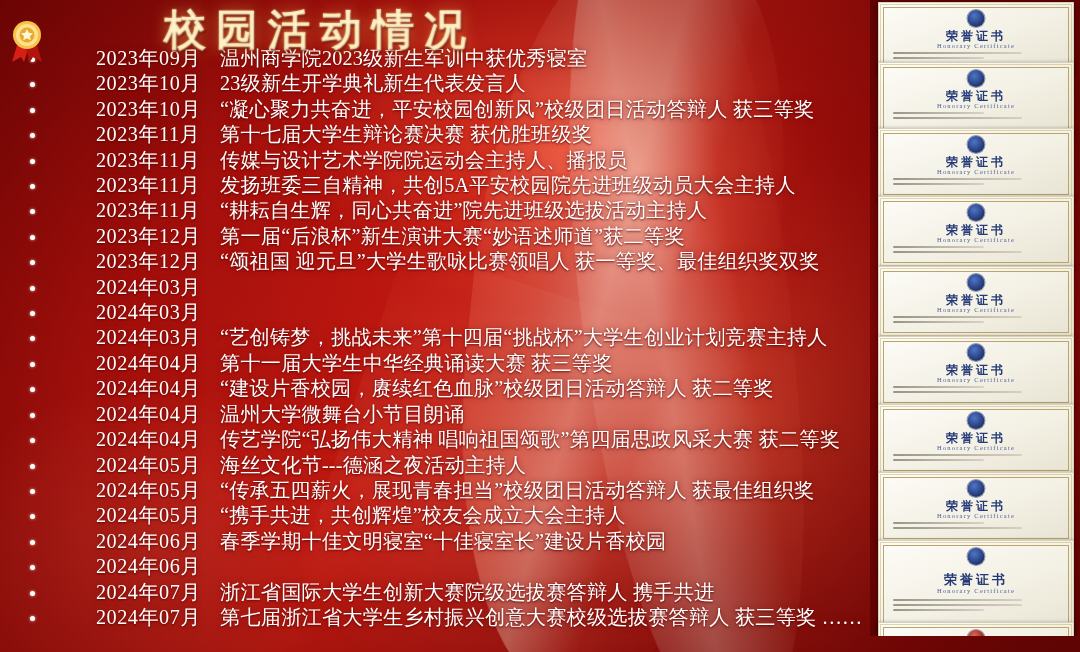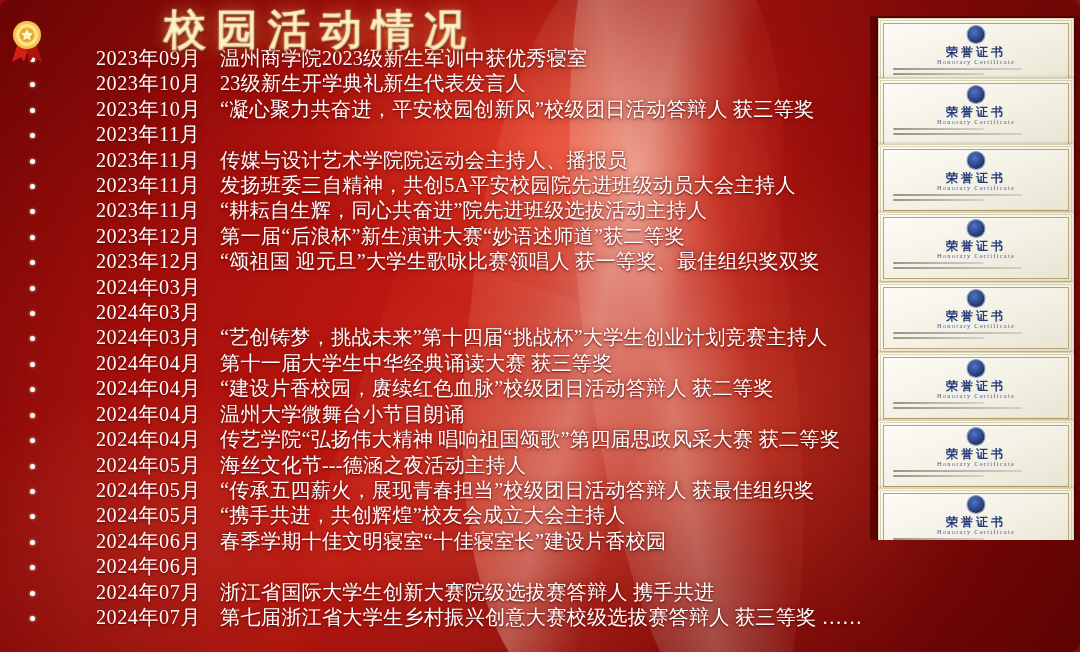--- a/index.html
+++ b/index.html
@@ -15,21 +15,20 @@
   }
   .poster {
     position: relative;
     width: 1080px;
     height: 652px;
     overflow: hidden;
     background:
       radial-gradient(ellipse 520px 360px at 560px 140px, rgba(255,90,60,0.55) 0%, rgba(200,20,15,0.15) 48%, rgba(140,8,6,0) 75%),
       radial-gradient(ellipse 420px 520px at 760px 420px, rgba(255,110,70,0.35) 0%, rgba(160,12,10,0.10) 55%, rgba(130,6,5,0) 80%),
       linear-gradient(120deg, #7d0605 0%, #a5100c 22%, #c21a11 45%, #9d0d0a 65%, #740504 100%);
-    border-radius: 9px;
   }
   
   .silk {
     position: absolute;
     pointer-events: none;
     filter: blur(0.4px);
   }
   .silk1 {
     left: 470px; top: -60px; width: 300px; height: 760px;
     background: linear-gradient(100deg, rgba(255,255,255,0) 0%, rgba(255,170,140,0.30) 30%, rgba(255,220,200,0.42) 45%, rgba(255,120,90,0.12) 62%, rgba(255,255,255,0) 85%);
@@ -124,23 +123,23 @@
     letter-spacing: 0.5px;
     margin-left: 48px;
   }
   .desc {
     letter-spacing: 0.2px;
   }
 
   
   .certs {
     position: absolute;
-    right: 0; top: 16px;
+    right: 0; top: 0;
     width: 210px;
-    height: 524px;
+    height: 636px;
     z-index: 8;
     overflow: hidden;
     background: linear-gradient(180deg, #5e0302 0%, #7a0604 50%, #5e0302 100%);
   }
   .cert {
     position: absolute;
     left: 8px;
     width: 194px;
     height: 70px;
     background: linear-gradient(160deg, #fdfcf7 0%, #f3f0e4 55%, #e8e3d2 100%);
@@ -243,20 +242,21 @@
     <li>
         <span class="date">2023年10月</span>
         <span class="desc">23级新生开学典礼新生代表发言人</span>
       </li>
     <li>
         <span class="date">2023年10月</span>
         <span class="desc">“凝心聚力共奋进，平安校园创新风”校级团日活动答辩人 获三等奖</span>
       </li>
     <li>
         <span class="date">2023年11月</span>
+        <span class="desc">第十七届大学生辩论赛决赛 获优胜班级奖</span>
       </li>
     <li>
         <span class="date">2023年11月</span>
         <span class="desc">传媒与设计艺术学院院运动会主持人、播报员</span>
       </li>
     <li>
         <span class="date">2023年11月</span>
         <span class="desc">发扬班委三自精神，共创5A平安校园院先进班级动员大会主持人</span>
       </li>
     <li>

